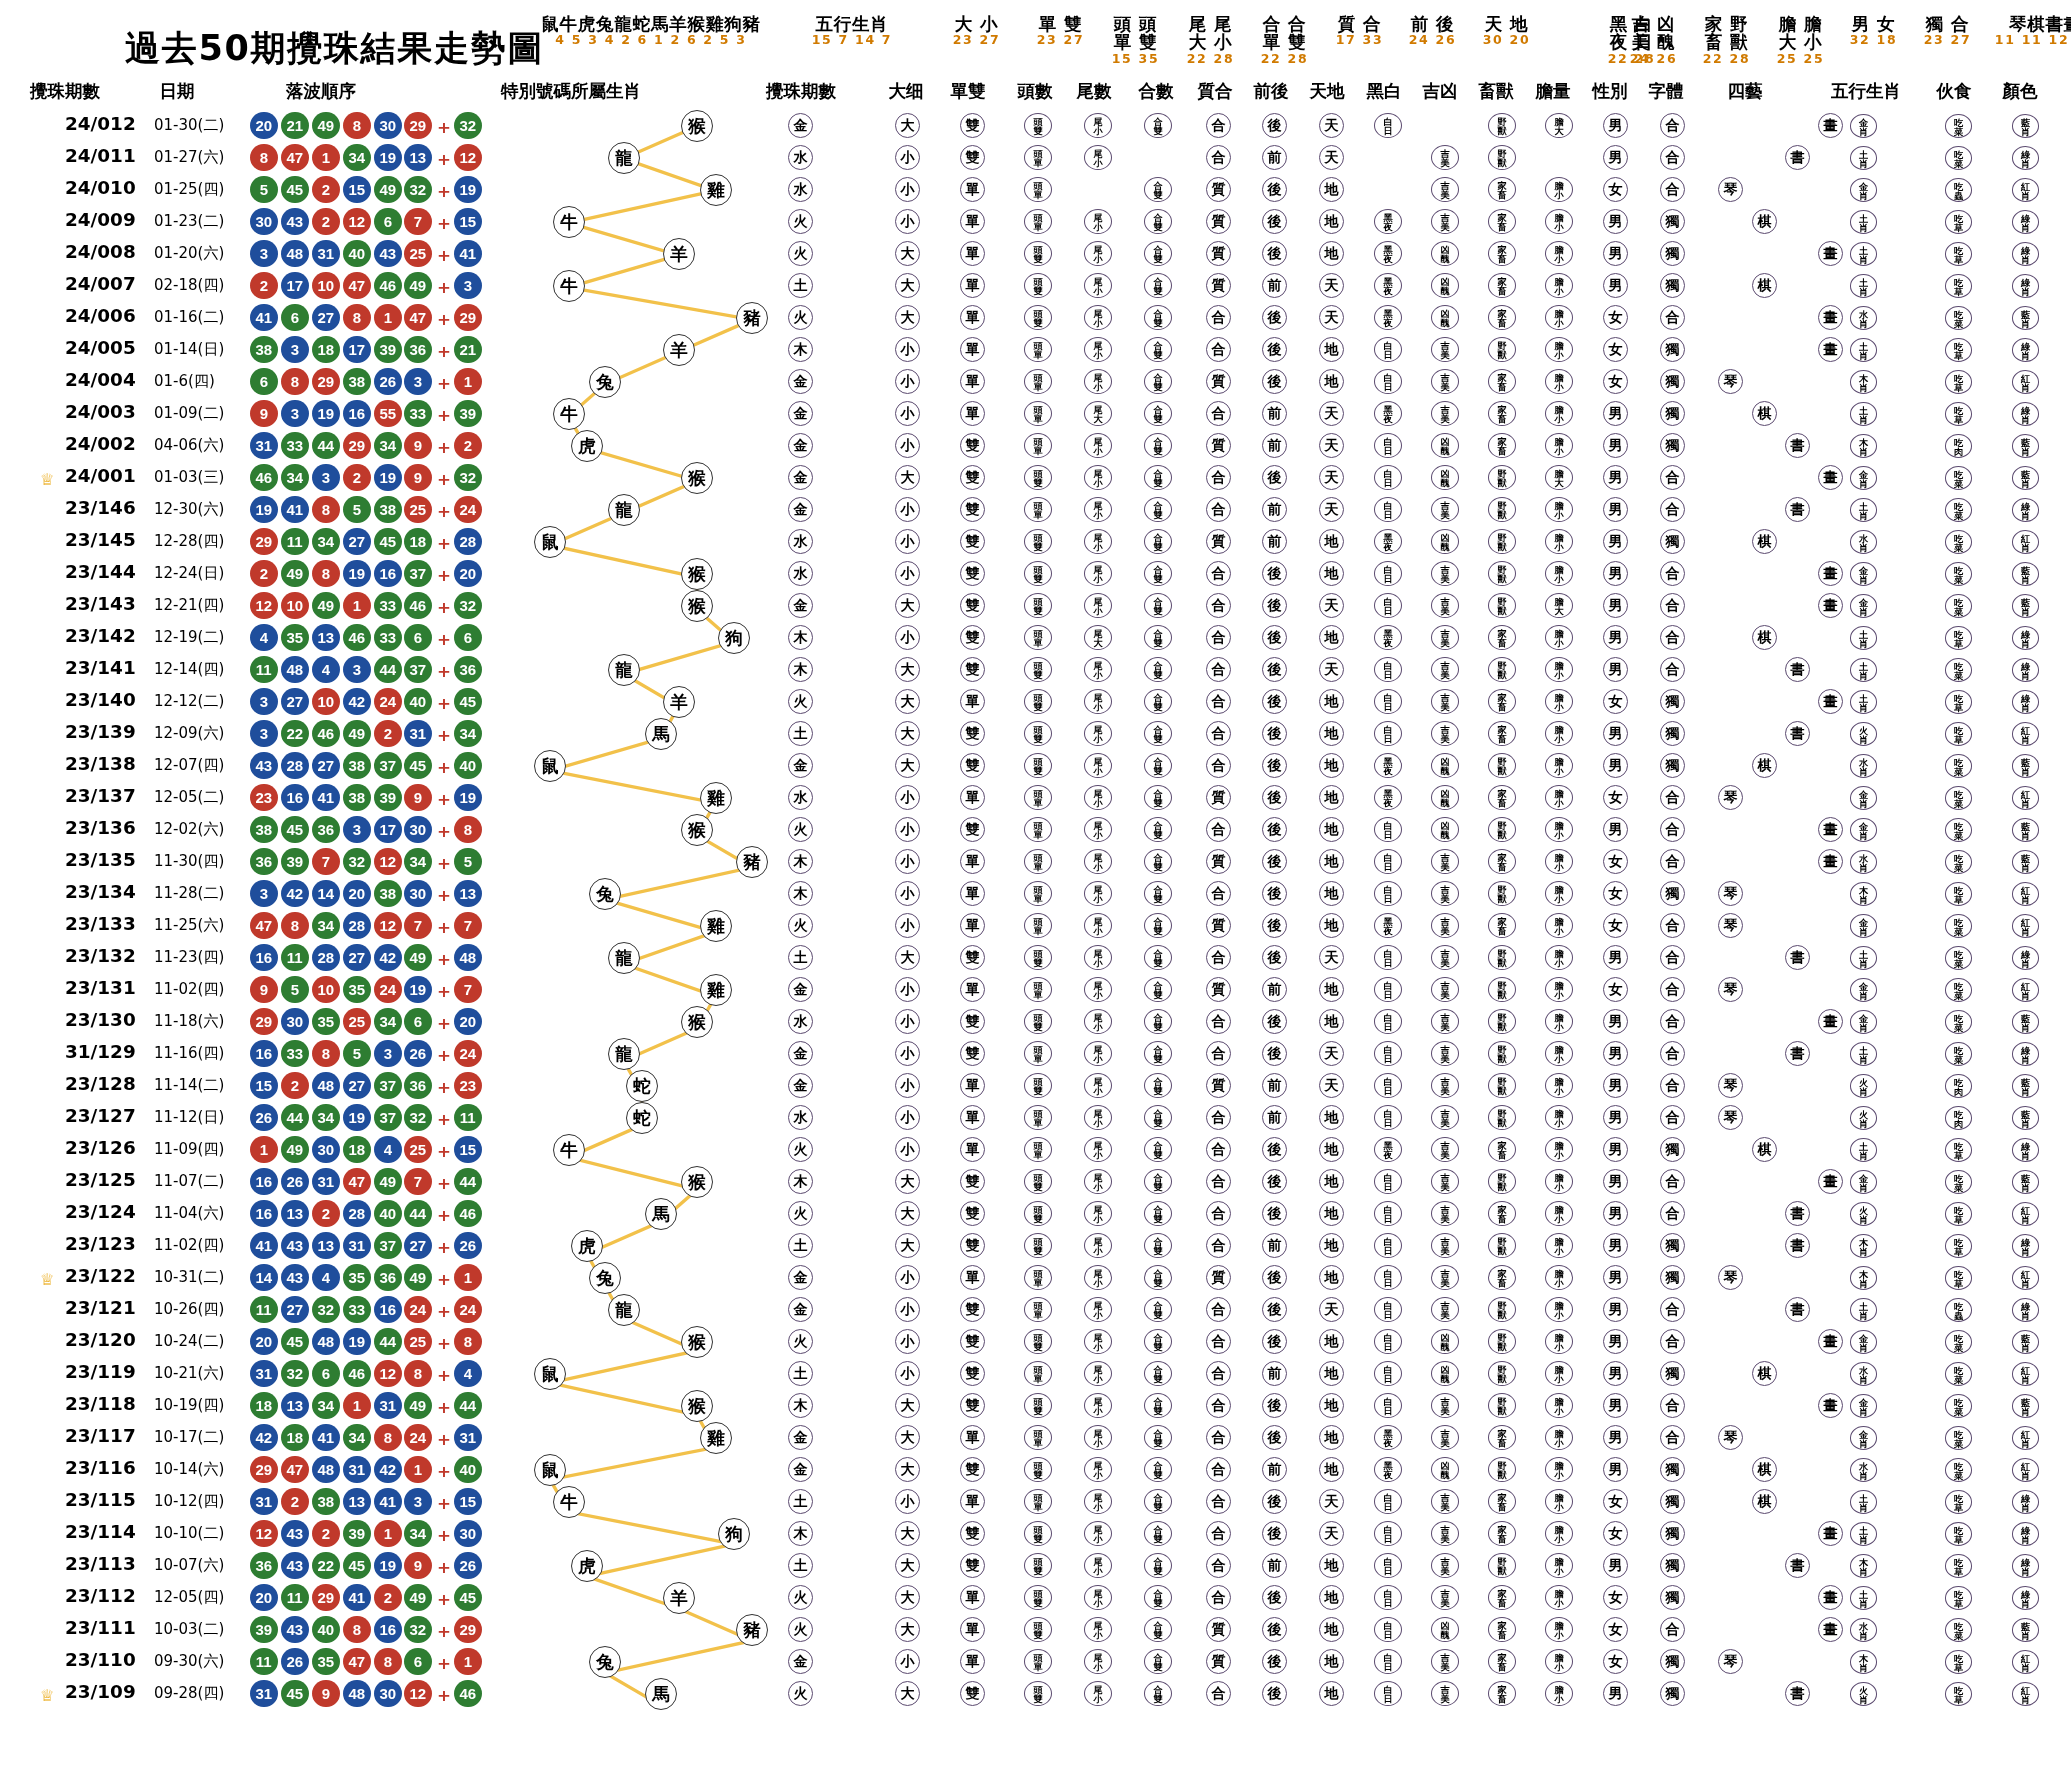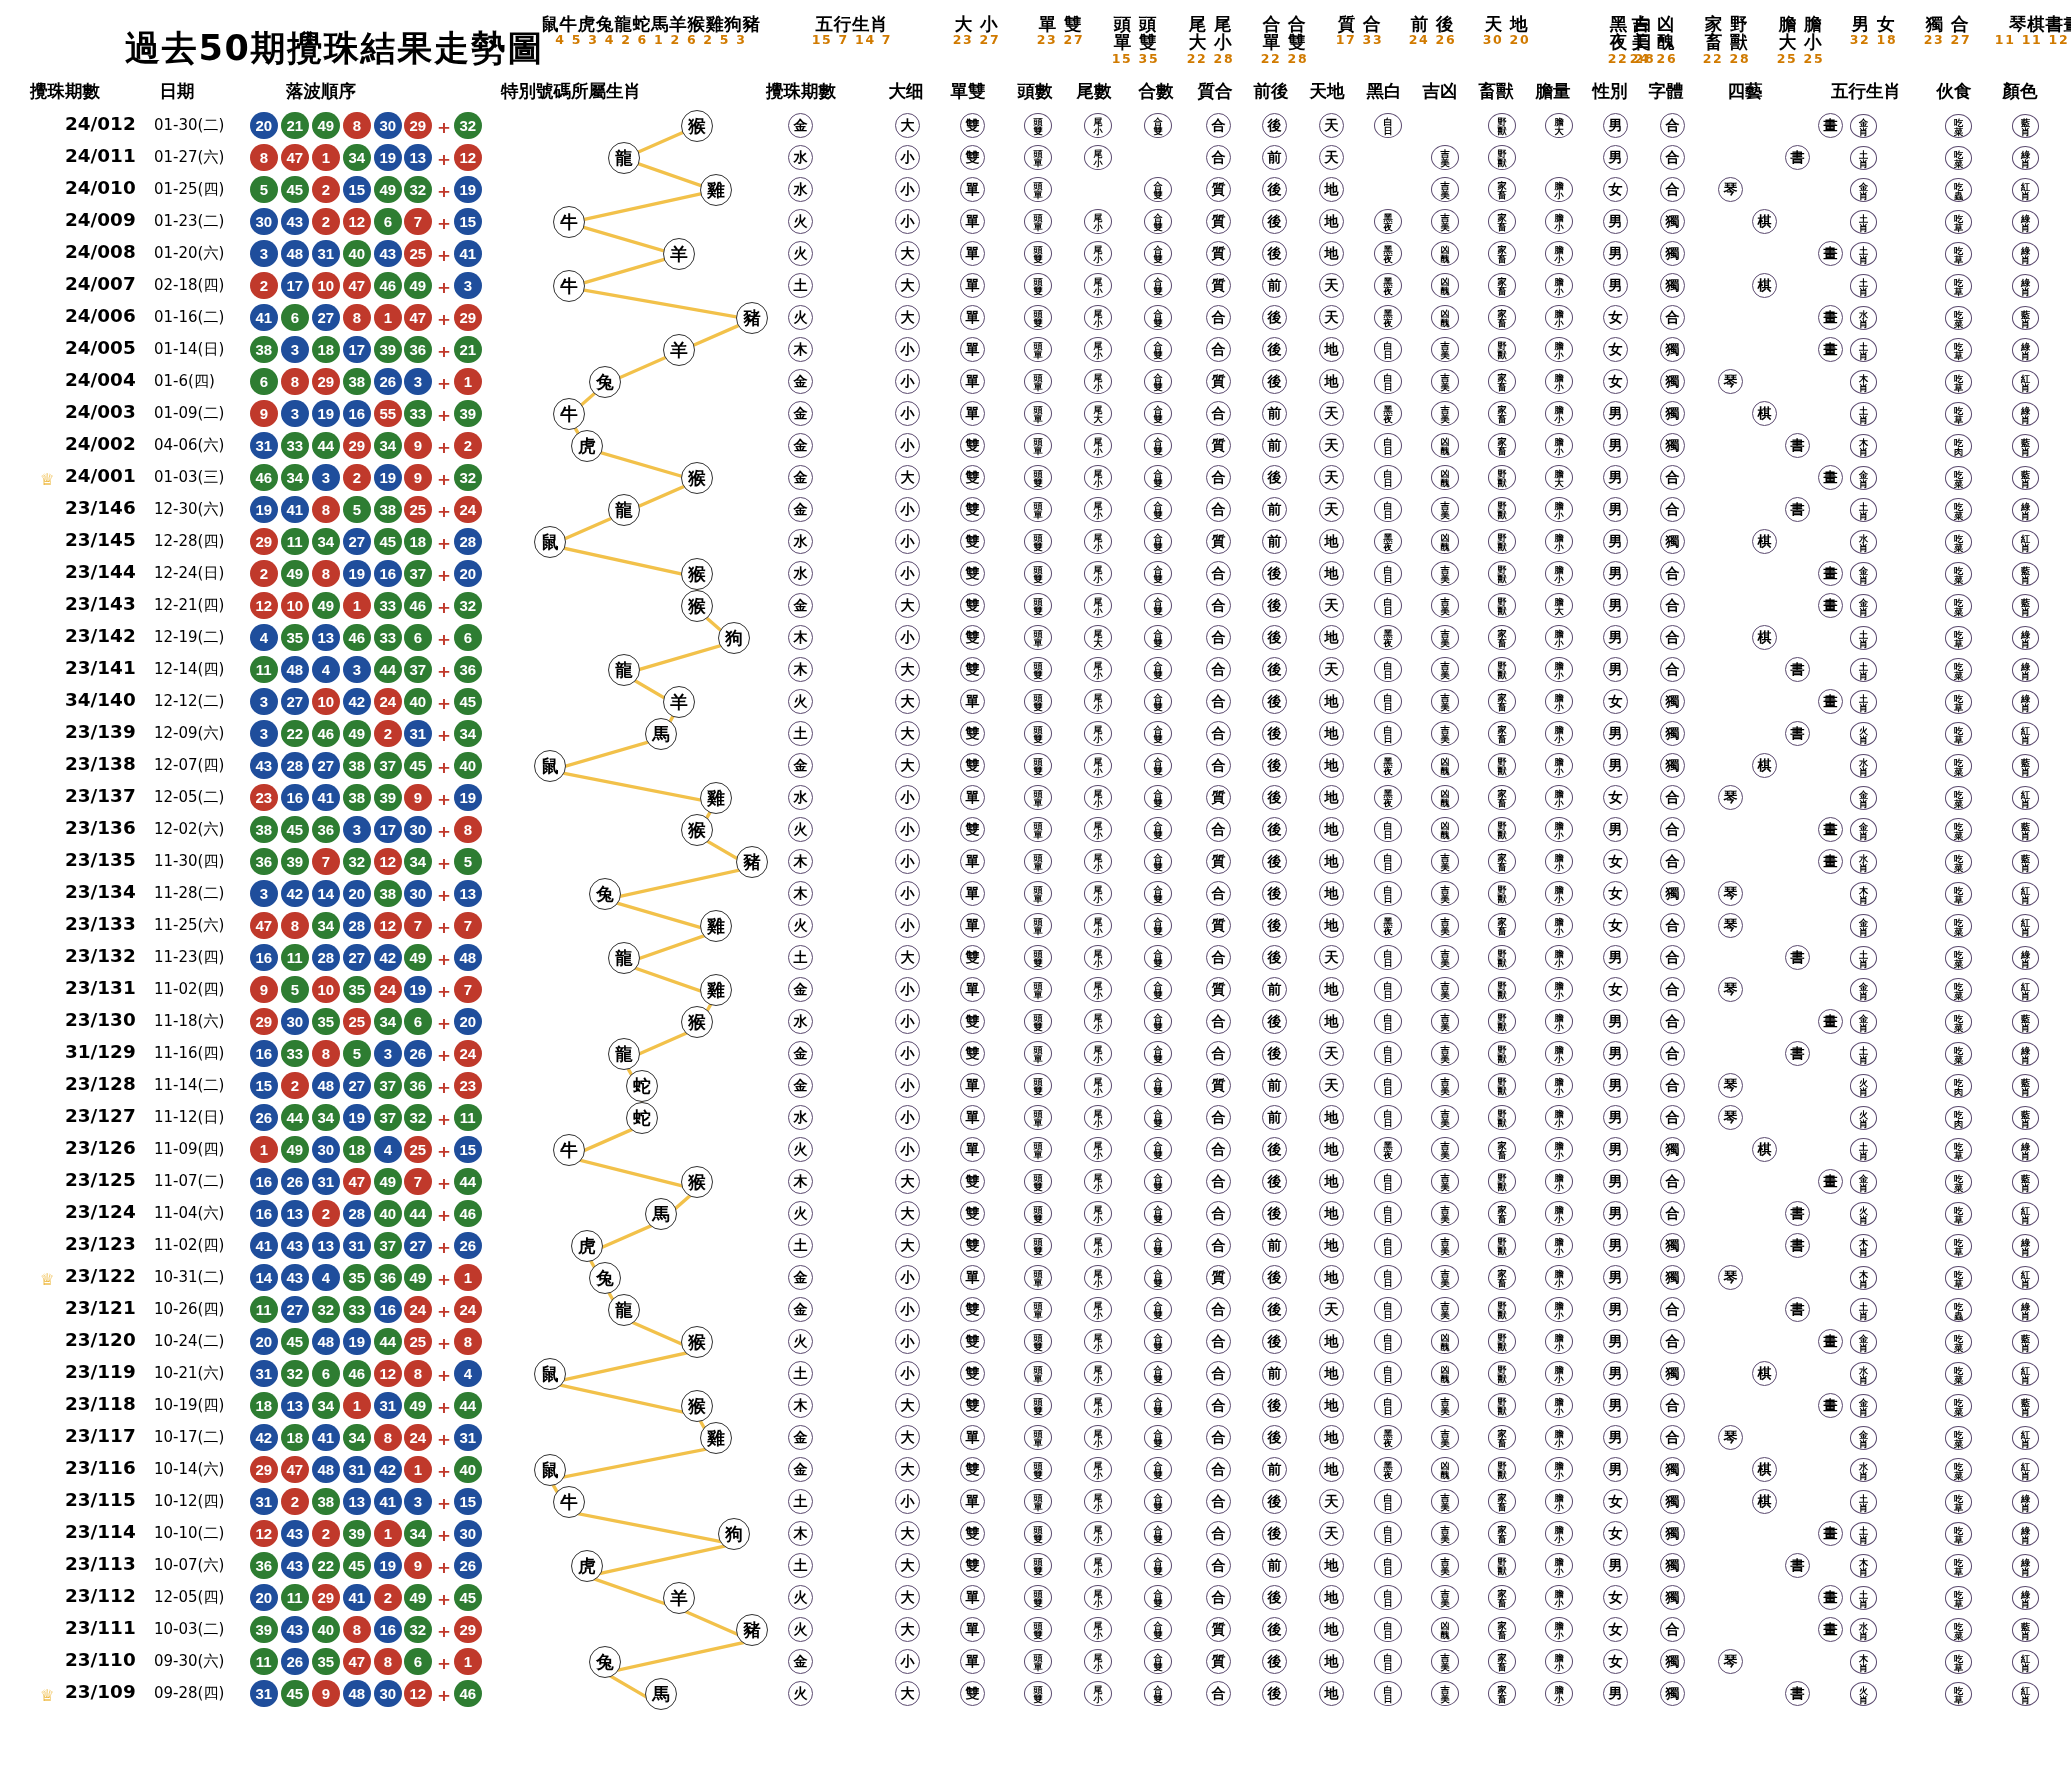--- a/index.html
+++ b/index.html
@@ -1367,21 +1367,21 @@
         <span style="display:block;line-height:1.0;font-size:9.2px;padding-top:2.5px">吃</span>
         <span style="display:block;line-height:1.0;font-size:9.2px">菜</span>
       </div>
       <div class="cc tiny" style="left: 2012px;">
         <span style="display:block;line-height:1.0;font-size:9.2px;padding-top:2.5px">綠</span>
         <span style="display:block;line-height:1.0;font-size:9.2px">肖</span>
       </div>
       <div class="cc s1" style="left: 1785px;">書</div>
     </div>
     <div class="row">
-      <div class="period">34/140</div>
+      <div class="period">23/140</div>
       <div class="date">12-12(二)</div>
       <div class="balls">
         <div class="ball b-blue" style="left: 0px;">3</div>
         <div class="ball b-blue" style="left: 31px;">27</div>
         <div class="ball b-red" style="left: 62px;">10</div>
         <div class="ball b-blue" style="left: 93px;">42</div>
         <div class="ball b-red" style="left: 124px;">24</div>
         <div class="ball b-green" style="left: 154px;">40</div>
         <div class="plus" style="left: 187px;">+</div>
         <div class="ball b-green" style="left: 204px;">45</div>

